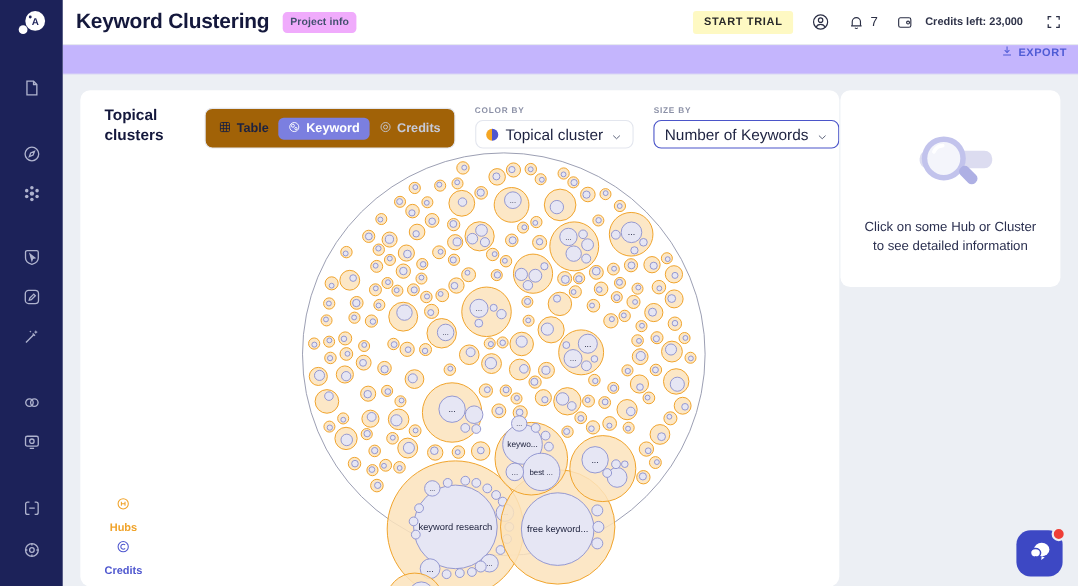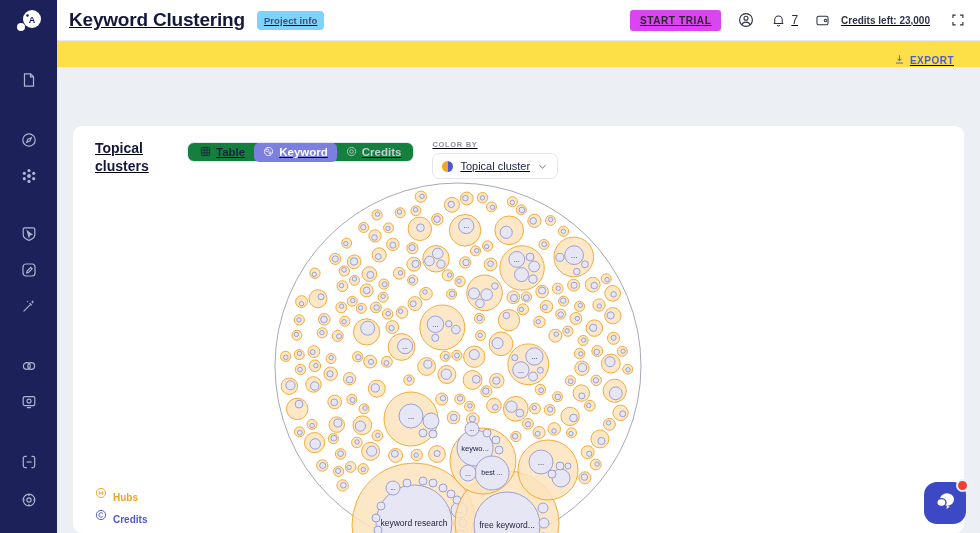--- a/index.html
+++ b/index.html
@@ -31,115 +31,115 @@
   .rail-gap-c { margin-top: 6px; }
   .rail-gap-d { margin-top: 28px; }
   .rail-gap-e { margin-top: 6px; }
   .rail-gap-f { margin-top: 6px; }
   .rail-gap-g { margin-top: 30px; }
   .rail-gap-h { margin-top: 6px; }
   .rail-bottom { position: absolute; bottom: 10px; left: 0; width: 57px; }
   .rail-bottom .rail-icon { margin: 0 auto 8px auto; }
 
   
-  .right { flex: 1; height: 533px; display: flex; flex-direction: column; min-width: 0; text-decoration: underline; }
+  .right { flex: 1; height: 533px; display: flex; flex-direction: column; min-width: 0; }
 
   
   .topbar {
     height: 41px; background: #ffffff; display: flex; align-items: center;
     padding: 0 14px 0 12px; border-bottom: 1px solid #e6e9ef; flex: 0 0 41px;
   }
   .app-title { font-size: 19px; font-weight: 700; color: #14183c; letter-spacing: -.2px; }
   .project-info {
-    margin-left: 12px; background: #7dd3fc; color: #43506e; font-size: 9.5px;
+    margin-left: 12px; background: #f0abfc; color: #43506e; font-size: 9.5px;
     font-weight: 700; padding: 4px 7px; border-radius: 4px; letter-spacing: .1px;
   }
   .topbar-spacer { flex: 1; }
   .start-trial {
-    background: #d946ef; color: #2a2a2a; font-size: 10px; font-weight: 700;
+    background: #fef9c3; color: #2a2a2a; font-size: 10px; font-weight: 700;
     letter-spacing: .6px; padding: 5px 10px; border-radius: 3px; border: none;
     cursor: pointer; font-family: "Liberation Sans", sans-serif;
   }
   .tb-item { display: flex; align-items: center; gap: 4px; margin-left: 16px; color: #2b2f45; }
   .tb-icon { width: 17px; height: 17px; display:flex; align-items:center; justify-content:center; }
   .bell-count { font-size: 12px; color: #2b2f45; }
   .credits { font-size: 10px; font-weight: 700; color: #2f3349; margin-left: 6px; }
   .expand-btn { margin-left: 20px; width: 16px; height: 16px; }
 
   
   .exportbar {
-    height: 27px; background: #fde047; display: flex; align-items: flex-end;
-    justify-content: flex-end; padding-right: 26px; border-bottom: 1px solid #e8ebf1;
+    height: 27px; background: #c4b5fd; display: flex; align-items: flex-start;
+    justify-content: flex-end; padding-right: 10px; border-bottom: 1px solid #e8ebf1;
     flex: 0 0 27px;
   }
   .export-link {
     display: flex; align-items: center; gap: 5px; color: #4f5bd5; font-size: 10px;
     font-weight: 700; letter-spacing: .5px; cursor: pointer;
   }
 
   
-  .content { flex: 1; display: flex; gap: 1px; padding: 14px 16px 0 16px; min-height: 0; margin-top: 44px; }
+  .content { flex: 1; display: flex; gap: 1px; padding: 14px 16px 0 16px; min-height: 0; }
 
   .main-card {
     flex: 1; background: #fff; border-radius: 9px; position: relative;
     min-width: 0; overflow: hidden;
   }
   .side-card {
     width: 200px; flex: 0 0 200px; background: #fff; border-radius: 9px;
     height: 179px; display: flex; flex-direction: column;
     align-items: center; justify-content: center; padding: 0 16px;
   }
   .side-card-text {
     text-align: center; font-size: 12px; color: #2b3050; line-height: 1.45; margin-top: 10px;
   }
 
   
   .card-head { display: flex; align-items: flex-start; padding: 14px 0 0 22px; gap: 18px; }
   .card-title { font-size: 14px; font-weight: 700; color: #14183c; line-height: 1.25; width: 74px; }
 
   .seg {
-    display: flex; align-items: center; background: #15803d; border: 1px solid #e3e6ee;
-    border-radius: 7px; padding: 3px; height: 20px; margin-top: 2px;
+    display: flex; align-items: center; background: #a16207; border: 1px solid #e3e6ee;
+    border-radius: 7px; padding: 3px; height: 37px; margin-top: 2px;
   }
   .seg-btn {
     display: flex; align-items: center; gap: 5px; font-size: 11.5px; font-weight: 700;
     padding: 3px 9px; border-radius: 5px; color: #1d2240; cursor: pointer;
     background: transparent; border: none; font-family: "Liberation Sans", sans-serif;
     white-space: nowrap;
   }
   .seg-btn.active { background: #7b7fe0; color: #fff; }
   .seg-btn.disabled { color: #c6cad8; cursor: default; }
 
   .field { margin-top: 0; }
   .field-label {
     font-size: 7.5px; font-weight: 700; letter-spacing: .7px; color: #8b90a6;
     margin-bottom: 4px; text-transform: uppercase;
   }
   .select {
     display: flex; align-items: center; gap: 7px; background: #fff;
     border: 1px solid #e3e6ee; border-radius: 7px; height: 26px;
-    padding: 0 9px; font-size: 11px; color: #1d2240; cursor: pointer;
+    padding: 0 9px; font-size: 14px; color: #1d2240; cursor: pointer;
     min-width: 122px;
   }
   .select.focused { border: 1.5px solid #4b55c9; }
   .select .txt { flex: 1; white-space: nowrap; }
   .dot-half {
     width: 11px; height: 11px; border-radius: 50%;
     background: linear-gradient(90deg, #f5a623 0 50%, #4f57cf 50% 100%);
     flex: 0 0 11px;
   }
   .chev { width: 11px; height: 11px; flex: 0 0 11px; }
 
   
   .chart-wrap { position: absolute; left: 0; top: 52px; width: 100%; bottom: 0; }
   .chart-svg { display: block; }
 
   
   .legend { position: absolute; left: 22px; bottom: 4px; }
-  .legend-row { display: flex; align-items: flex-end; gap: 6px; margin-bottom: 4px; }
+  .legend-row { display: flex; align-items: center; gap: 6px; margin-bottom: 4px; flex-direction: column; }
   .legend-label { font-size: 10px; font-weight: 700; }
   .legend-hub .legend-label { color: #f0a32a; }
   .legend-cluster .legend-label { color: #4f57cf; }
 
   
   .chat-widget {
     position: absolute; right: 14px; bottom: 9px; width: 42px; height: 42px;
     border-radius: 13px; background: #3d48c4; display: flex;
     align-items: center; justify-content: center; cursor: pointer;
   }
@@ -349,20 +349,31 @@
               <span class="dot-half"></span>
               <span class="txt">Topical cluster</span>
               <span class="chev">
                 <svg width="11" height="11" viewBox="0 0 16 16" fill="none" stroke="#5a6078" stroke-width="1.3">
                   <path d="M3.6 6.2L8 10.4l4.4-4.2"></path>
                 </svg>
               </span>
             </div>
           </div>
 
+          <div class="field">
+            <div class="field-label">SIZE BY</div>
+            <div class="select focused">
+              <span class="txt">Number of Keywords</span>
+              <span class="chev">
+                <svg width="11" height="11" viewBox="0 0 16 16" fill="none" stroke="#5a6078" stroke-width="1.3">
+                  <path d="M3.6 6.2L8 10.4l4.4-4.2"></path>
+                </svg>
+              </span>
+            </div>
+          </div>
         </div>
 
         <div class="chart-wrap">
           <svg class="chart-svg" id="packing" width="640" height="430" viewBox="0 0 640 430">
               <circle cx="385" cy="188" r="183" fill="none" stroke="#8e92a8" stroke-width="0.8"></circle>
               <g>
                 <circle cx="369.2872765177494" cy="149.45741810813527" r="22.494351766891793" fill="#fbe3bc" stroke="#f0a32a" stroke-width="0.9" fill-opacity="0.85"></circle>
                 <g>
                   <circle cx="375.78990553663846" cy="145.83588480953722" r="3.18805146226103" fill="#e6e6f4" stroke="#8f93cf" stroke-width="0.85"></circle>
                 </g>
@@ -1662,20 +1673,32 @@
               <svg width="12" height="12" viewBox="0 0 16 16" fill="none" stroke="#4f57cf" stroke-width="1.3">
                 <circle cx="8" cy="8" r="6.2"></circle>
                   <path d="M10.3 5.9a3 3 0 100 4.2"></path>
               </svg>
             </span>
             <span class="legend-label">Credits</span>
           </div>
         </div>
       </section>
 
+      <aside class="side-card">
+        <div>
+          <svg width="105" height="72" viewBox="0 0 105 72" fill="none">
+            <rect x="24" y="26" width="66" height="16" rx="7" fill="#dcdcf0"></rect>
+            <circle cx="46" cy="33" r="20" fill="#c2c3ec"></circle>
+            <circle cx="46" cy="33" r="15" fill="#f4f5fb"></circle>
+            <path d="M37 27c1.5-3.5 5-5.5 8-5.6" stroke="#ffffff" stroke-width="3.4" stroke-linecap="round"></path>
+            <rect x="58" y="45" width="10" height="19" rx="4.5" fill="#aeb0e4" transform="rotate(-45 58 45)"></rect>
+          </svg>
+        </div>
+        <div class="side-card-text">Click on some Hub or Cluster to see detailed information</div>
+      </aside>
     </div>
   </div>
 
   <div class="chat-widget">
     <span class="chat-dot"></span>
     <span>
       <svg width="24" height="24" viewBox="0 0 24 24" fill="#ffffff">
         <ellipse cx="14" cy="10.5" rx="7" ry="6.2"></ellipse>
         <path d="M14 16.6l-.5 3.4 3.2-2.2z"></path>
         <ellipse cx="8.4" cy="13.6" rx="4.6" ry="4" stroke="#3d48c4" stroke-width="1.4"></ellipse>

